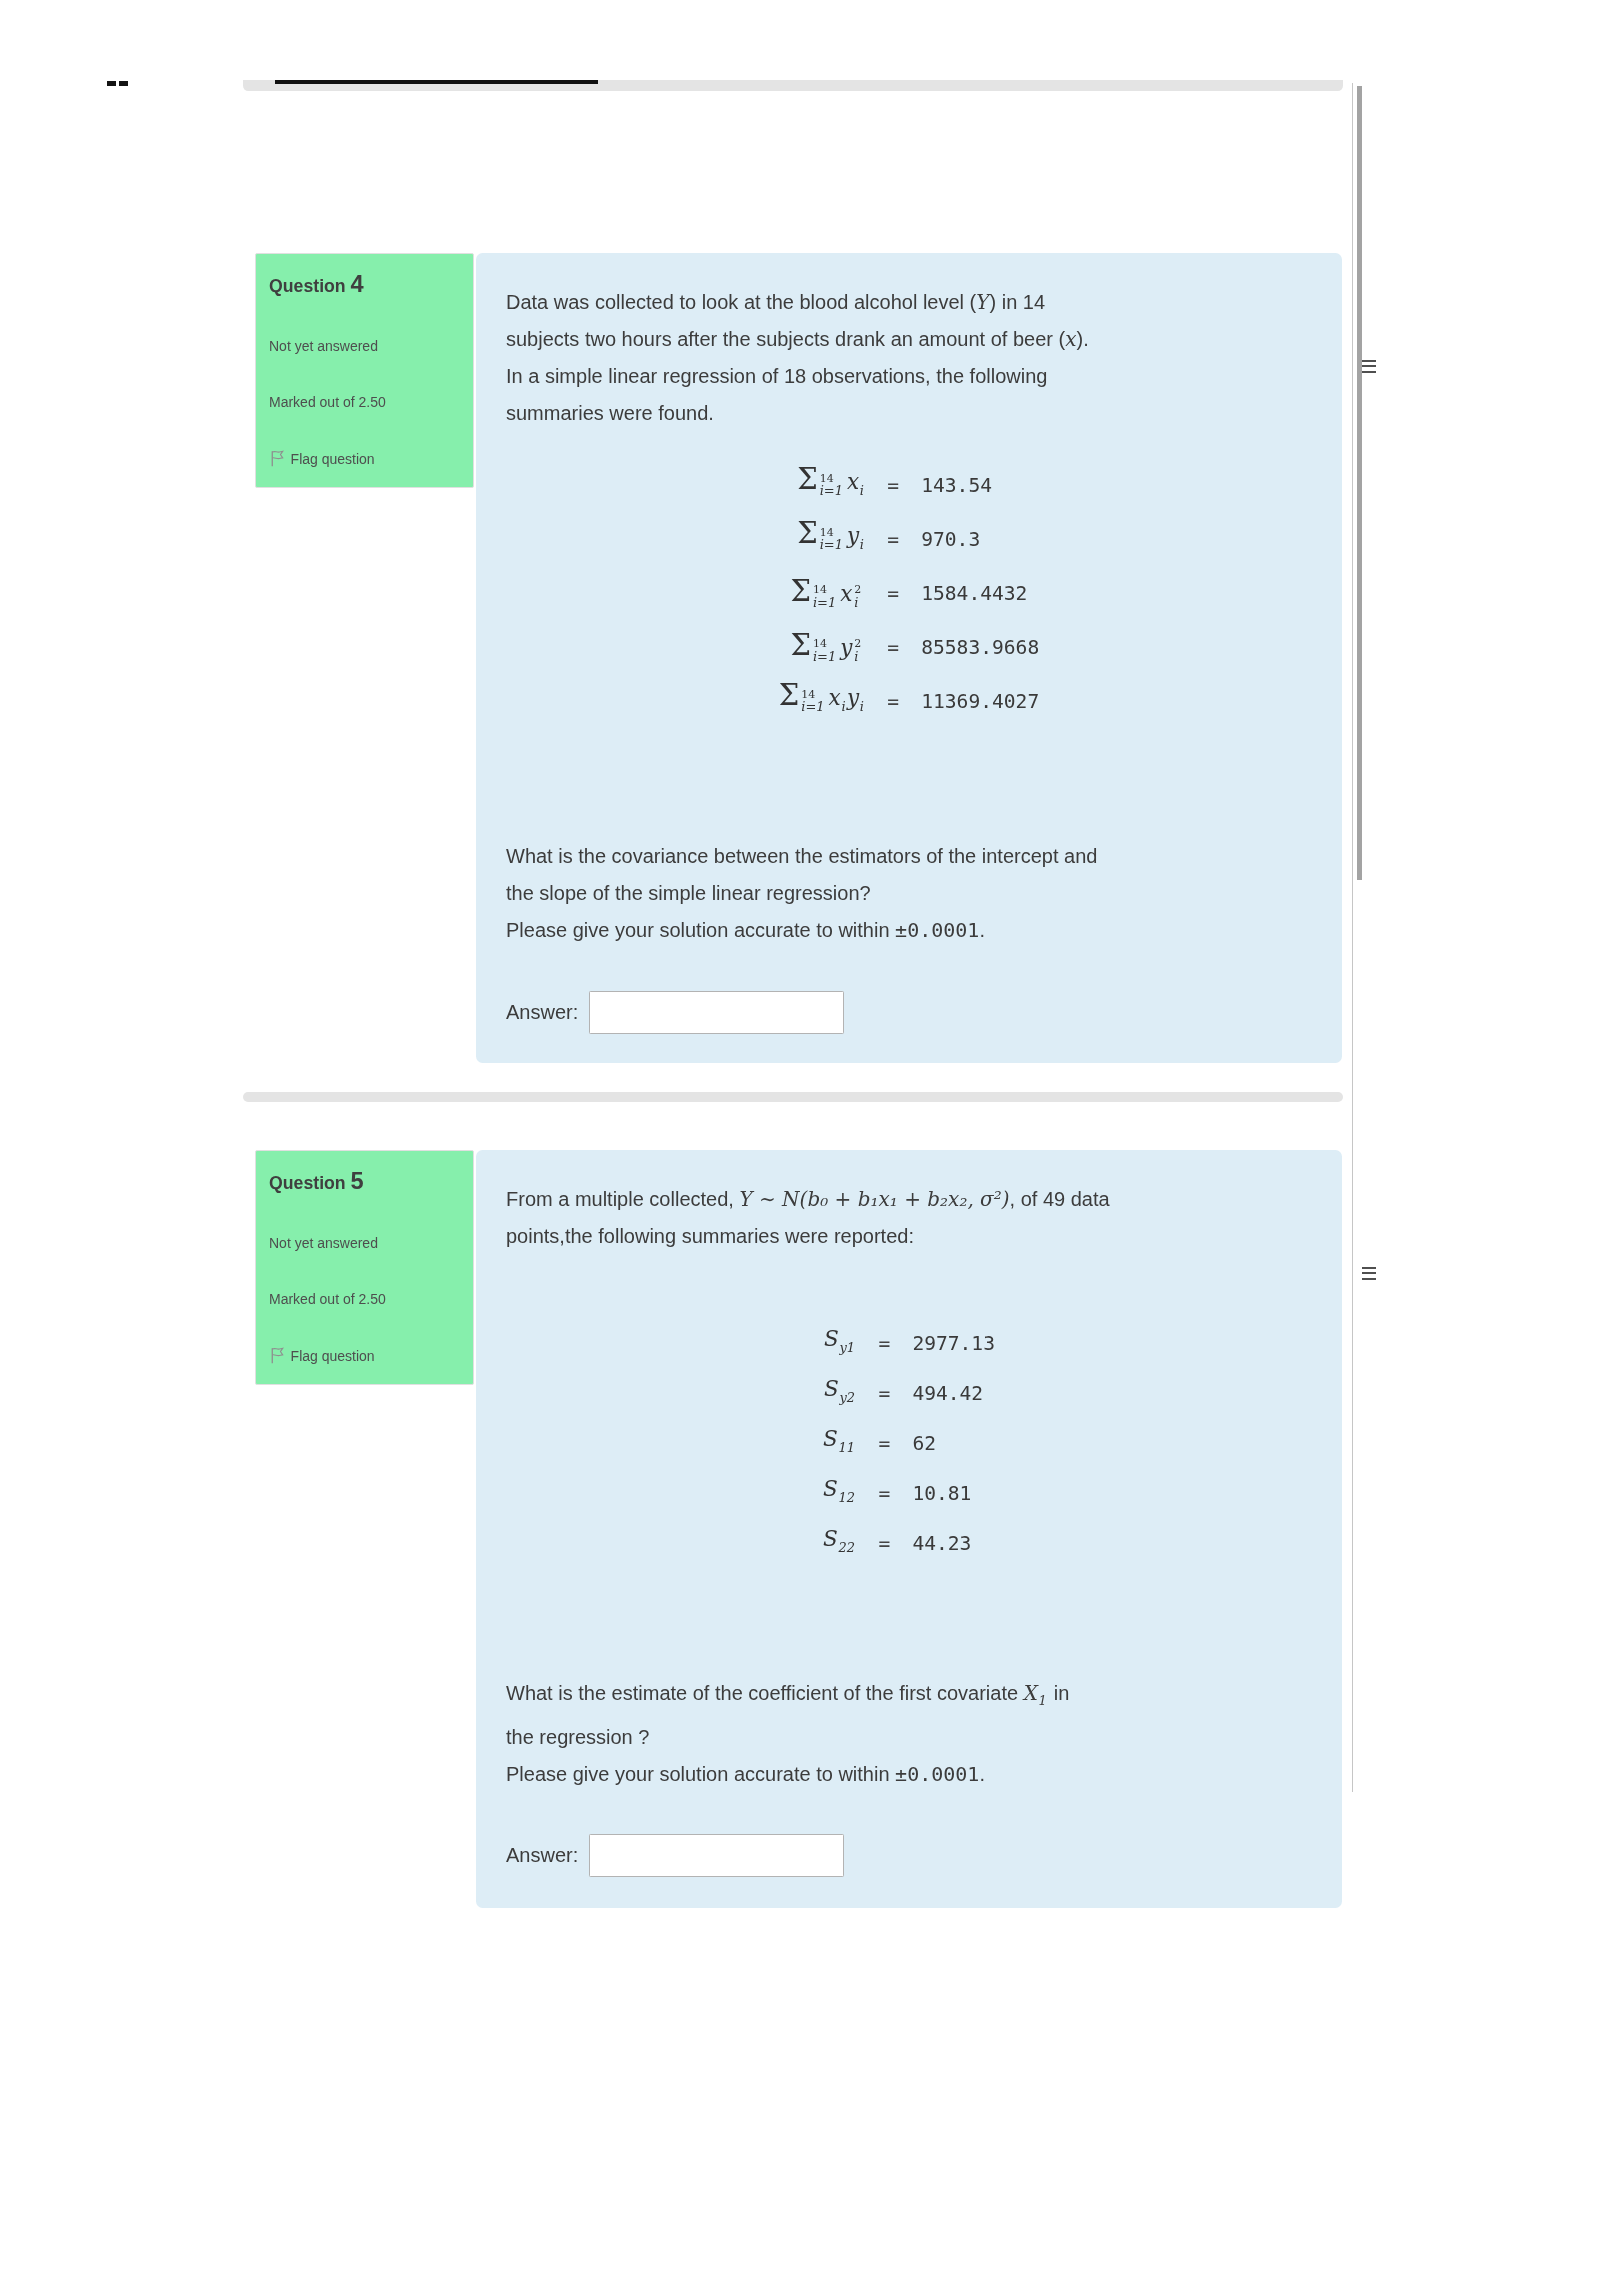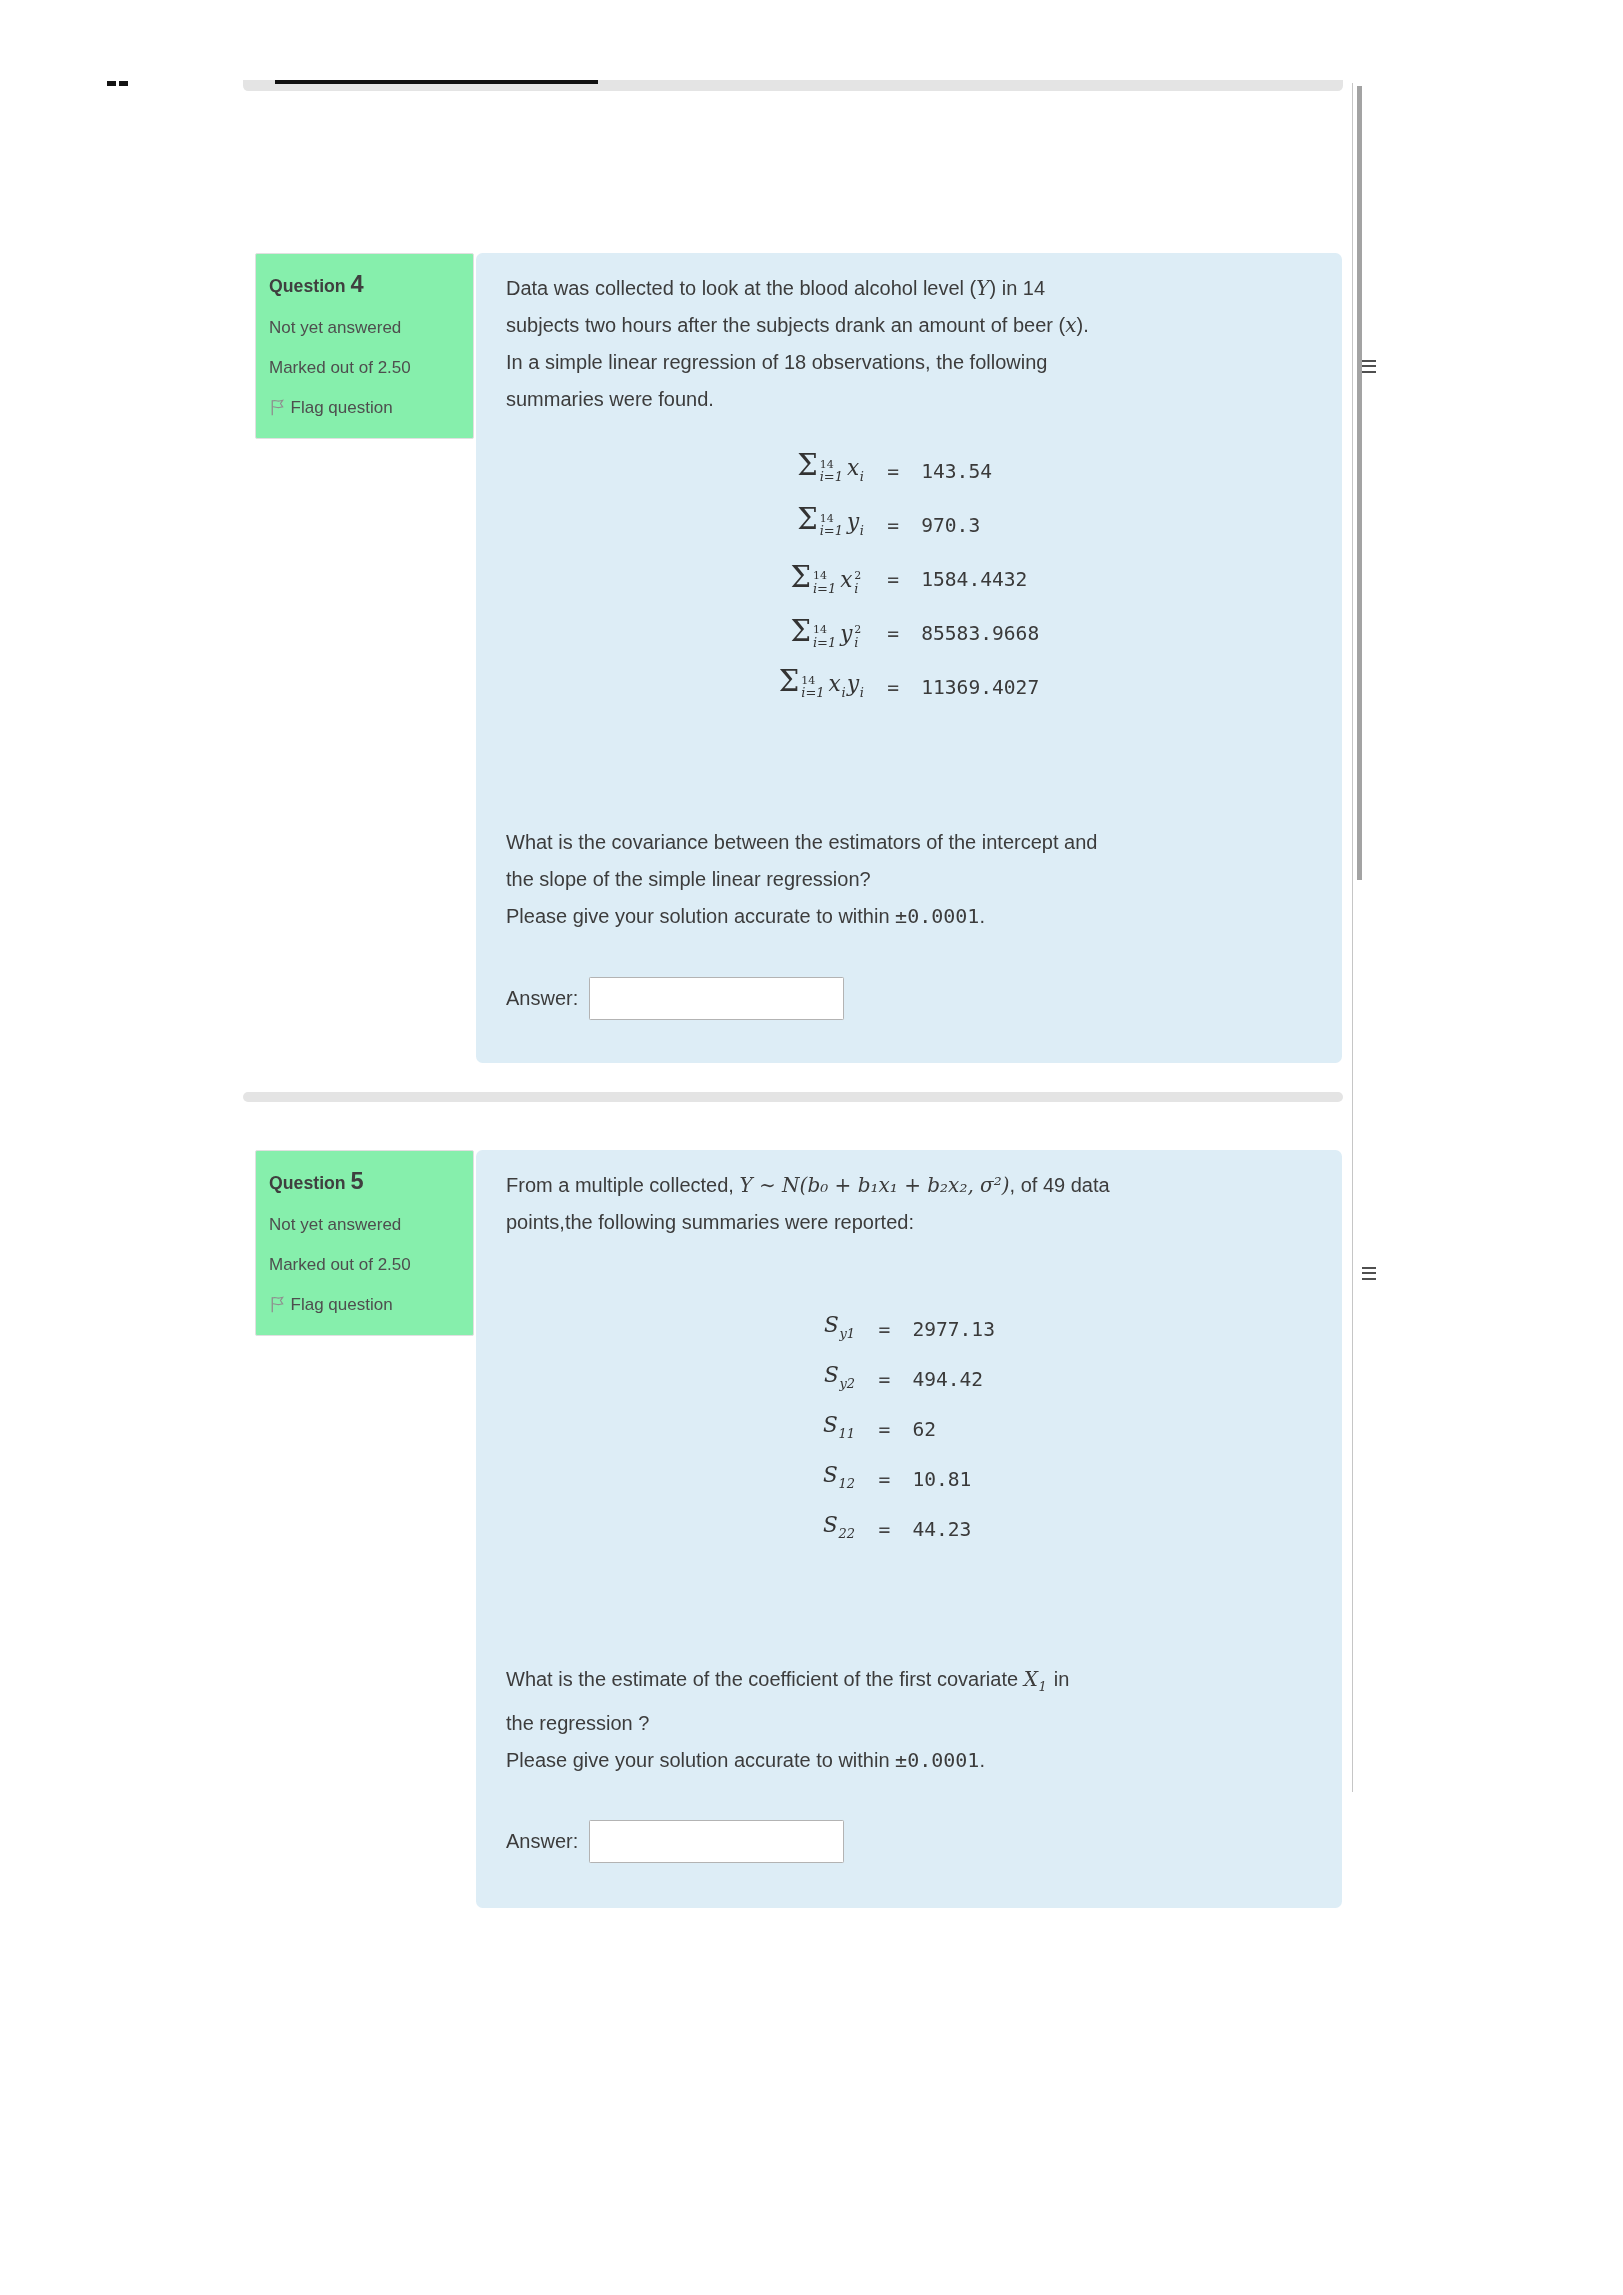--- a/index.html
+++ b/index.html
@@ -28,29 +28,29 @@
   .grip2 { left:1362px; top:1267px; }
 
   
   .qinfo {
     position:absolute; left:255px; width:219px;
     background:#86efac; border:0.7px solid #e0e0e0; border-radius:2px;
     padding:17px 13px 19.6px 13px;
   }
   .qnum { font-weight:bold; color:#3f3f3f; font-size:17.7px; }
   .qnum .n { font-size:23.6px; }
-  .meta { font-size:17px; color:#4e4e4e; margin-top:20px; }
+  .meta { font-size:14px; color:#4e4e4e; margin-top:40px; }
   .flagline { display:flex; align-items:center; gap:5.9px; cursor:pointer; color:#4e4e4e; }
   .flag-icon { flex:0 0 auto; }
 
   
   .qcontent {
     position:absolute; left:476px; width:866px;
     background:#ddedf6; border-radius:6.5px;
-    padding:17px 30px 26px 30px;
+    padding:31px 30px 26px 30px;
     font-size:20px; line-height:37px; color:#3c3c3c;
   }
   .mi { font-family:"DejaVu Serif","Liberation Serif", serif; font-style:italic; }
 
   
   .eqs {
     display:grid;
     grid-template-columns:auto 56px auto;
     align-items:center;
     width:max-content;

